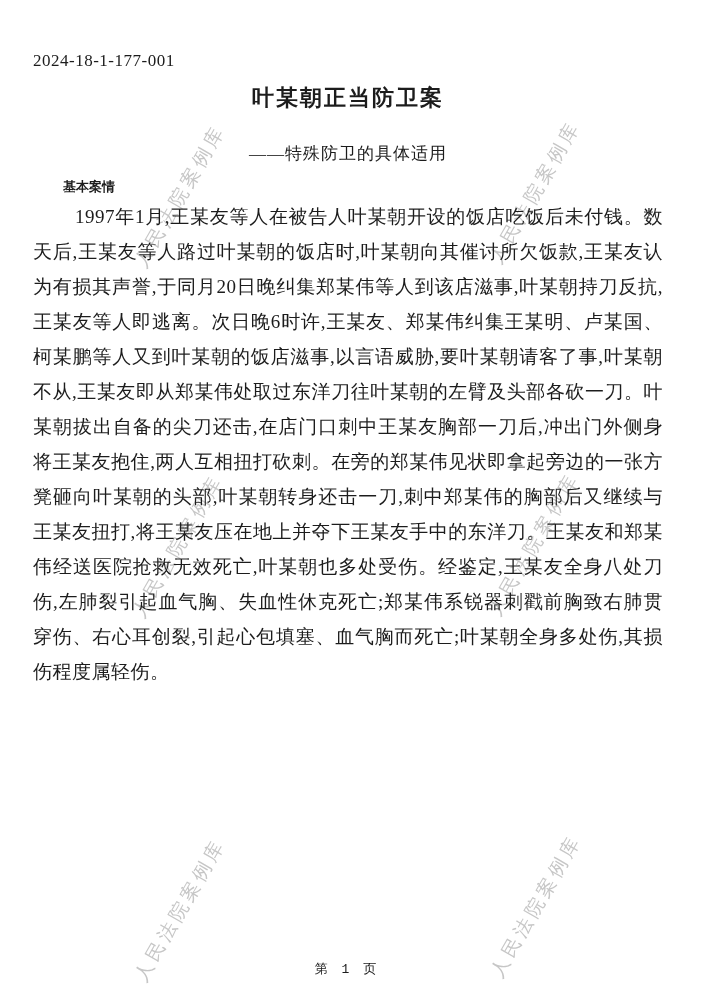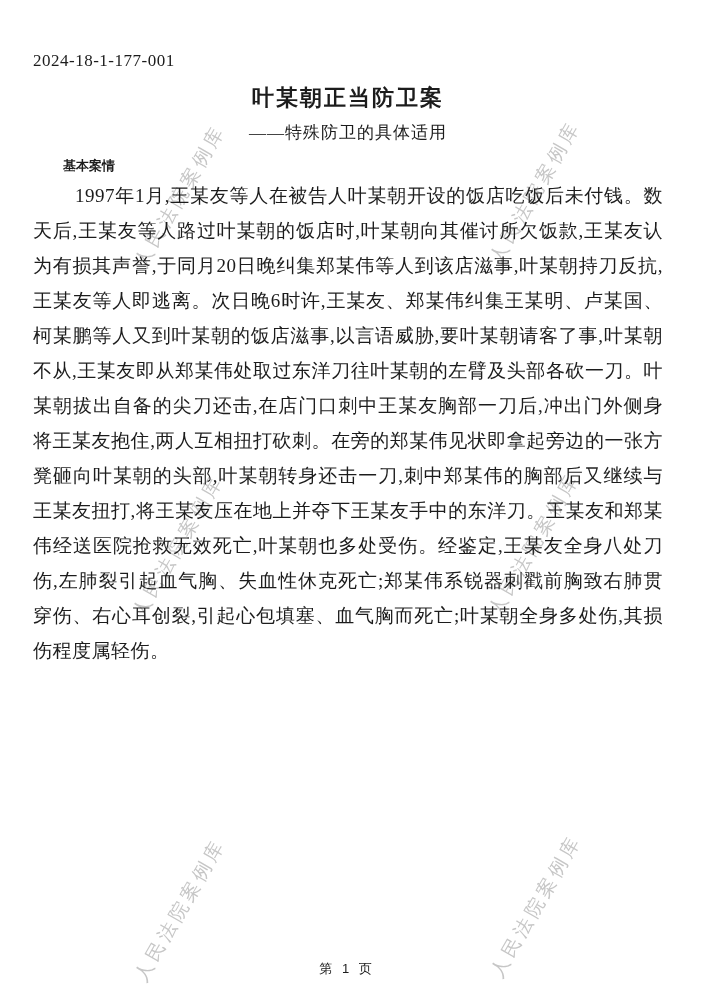--- a/index.html
+++ b/index.html
@@ -43,21 +43,21 @@
   }
   .title {
     margin-top: 13px;
     text-align: center;
     font-size: 22px;
     font-weight: bold;
     letter-spacing: 2px;
     line-height: 27px;
   }
   .subtitle {
-    margin-top: 11px;
+    margin-top: 32px;
     text-align: center;
     font-size: 17px;
     letter-spacing: 1px;
     line-height: 21px;
   }
   .keywords-line {
     margin-top: 52px;
     padding-left: 30px;
     font-size: 19px;
     line-height: 24px;
@@ -89,21 +89,21 @@
   }
   .footer {
     position: absolute;
     left: 0;
     right: 12px;
     top: 960px;
     text-align: center;
     font-size: 13px;
     letter-spacing: 3px;
     z-index: 1;
-    font-family: Liberation Sans, sans-serif;
+    font-family: Liberation Mono, monospace;
   }
 </style>
 </head>
 <body>
 
 <div class="page" style="color: rgb(28, 28, 28); background: rgb(255, 255, 255);">
 
   <div class="watermark-layer">
       <div class="watermark" style="left: 180px; top: 196px; color: rgb(198, 198, 198); transform: translate(-50%, -50%) rotate(-60deg);">人民法院案例库</div>
       <div class="watermark" style="left: 535px; top: 192px; color: rgb(198, 198, 198); transform: translate(-50%, -50%) rotate(-60deg);">人民法院案例库</div>

